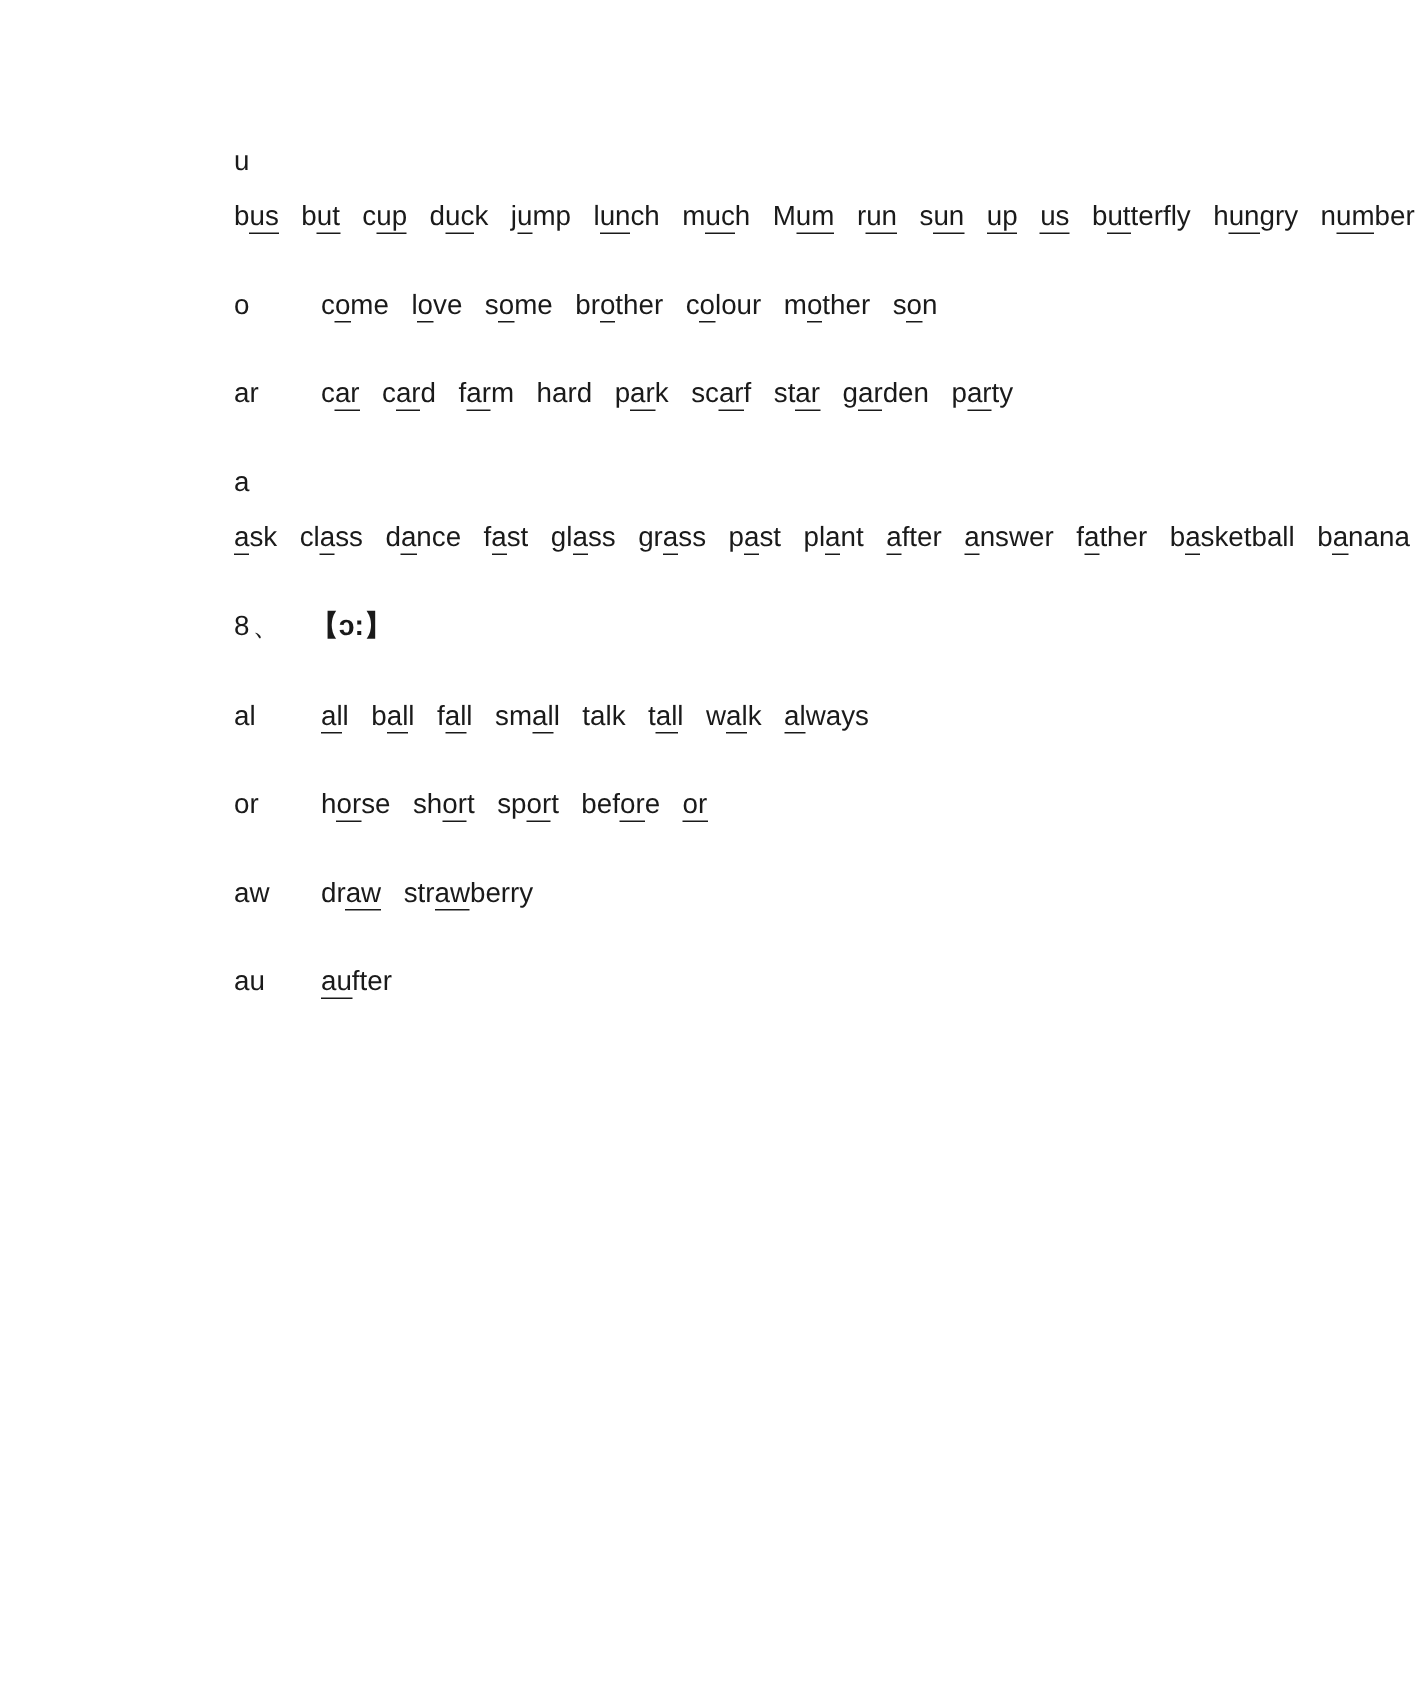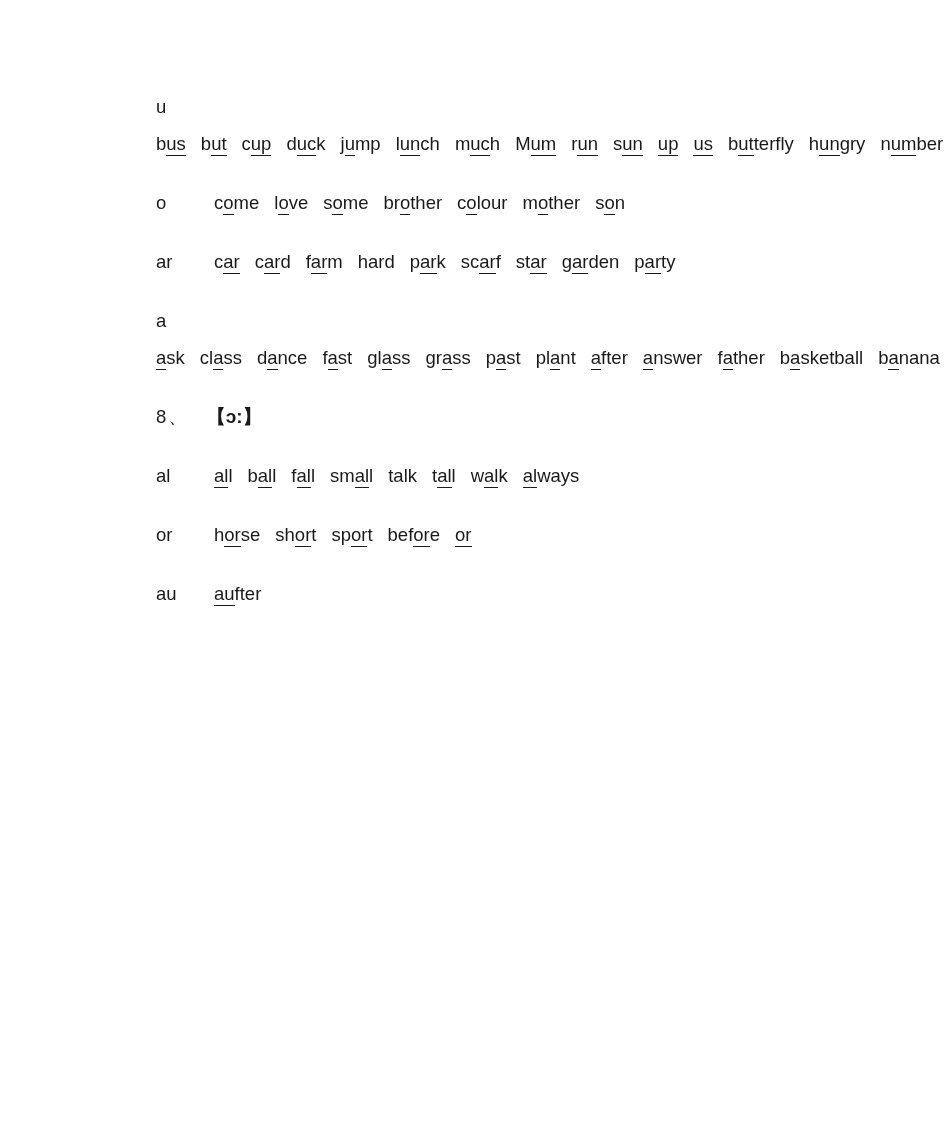--- a/index.html
+++ b/index.html
@@ -84,15 +84,16 @@
 
 <div class="page">
   <div class="content" id="content-root">
       <div class="word-row"><span class="key">u</span><span class="w"><span>b</span><span class="u">us</span></span><span class="w"><span>b</span><span class="u">ut</span></span><span class="w"><span>c</span><span class="u">up</span></span><span class="w"><span>d</span><span class="u">uc</span><span>k</span></span><span class="w"><span>j</span><span class="u">u</span><span>mp</span></span><span class="w"><span>l</span><span class="u">un</span><span>ch</span></span><span class="w"><span>m</span><span class="u">uc</span><span>h</span></span><span class="w"><span>M</span><span class="u">um</span></span><span class="w"><span>r</span><span class="u">un</span></span><span class="w"><span>s</span><span class="u">un</span></span><span class="w"><span class="u">up</span></span><span class="w"><span class="u">us</span></span><span class="w"><span>b</span><span class="u">ut</span><span>terfly</span></span><span class="w"><span>h</span><span class="u">un</span><span>gry</span></span><span class="w"><span>n</span><span class="u">um</span><span>ber</span></span></div>
       <div class="word-row"><span class="key">o</span><span class="w"><span>c</span><span class="u">o</span><span>me</span></span><span class="w"><span>l</span><span class="u">o</span><span>ve</span></span><span class="w"><span>s</span><span class="u">o</span><span>me</span></span><span class="w"><span>br</span><span class="u">o</span><span>ther</span></span><span class="w"><span>c</span><span class="u">o</span><span>lour</span></span><span class="w"><span>m</span><span class="u">o</span><span>ther</span></span><span class="w"><span>s</span><span class="u">o</span><span>n</span></span></div>
       <div class="word-row"><span class="key">ar</span><span class="w"><span>c</span><span class="u">ar</span></span><span class="w"><span>c</span><span class="u">ar</span><span>d</span></span><span class="w"><span>f</span><span class="u">ar</span><span>m</span></span><span class="w"><span>hard</span></span><span class="w"><span>p</span><span class="u">ar</span><span>k</span></span><span class="w"><span>sc</span><span class="u">ar</span><span>f</span></span><span class="w"><span>st</span><span class="u">ar</span></span><span class="w"><span>g</span><span class="u">ar</span><span>den</span></span><span class="w"><span>p</span><span class="u">ar</span><span>ty</span></span></div>
       <div class="word-row"><span class="key">a</span><span class="w"><span class="u">a</span><span>sk</span></span><span class="w"><span>cl</span><span class="u">a</span><span>ss</span></span><span class="w"><span>d</span><span class="u">a</span><span>nce</span></span><span class="w"><span>f</span><span class="u">a</span><span>st</span></span><span class="w"><span>gl</span><span class="u">a</span><span>ss</span></span><span class="w"><span>gr</span><span class="u">a</span><span>ss</span></span><span class="w"><span>p</span><span class="u">a</span><span>st</span></span><span class="w"><span>pl</span><span class="u">a</span><span>nt</span></span><span class="w"><span class="u">a</span><span>fter</span></span><span class="w"><span class="u">a</span><span>nswer</span></span><span class="w"><span>f</span><span class="u">a</span><span>ther</span></span><span class="w"><span>b</span><span class="u">a</span><span>sketball</span></span><span class="w"><span>b</span><span class="u">a</span><span>nana</span></span></div>
       <div class="section-heading"><span class="num">8</span><span class="enum-comma">、</span><span class="phoneme">【ɔ:】</span></div>
       <div class="word-row"><span class="key">al</span><span class="w"><span class="u">al</span><span>l</span></span><span class="w"><span>b</span><span class="u">al</span><span>l</span></span><span class="w"><span>f</span><span class="u">al</span><span>l</span></span><span class="w"><span>sm</span><span class="u">al</span><span>l</span></span><span class="w"><span>talk</span></span><span class="w"><span>t</span><span class="u">al</span><span>l</span></span><span class="w"><span>w</span><span class="u">al</span><span>k</span></span><span class="w"><span class="u">al</span><span>ways</span></span></div>
       <div class="word-row"><span class="key">or</span><span class="w"><span>h</span><span class="u">or</span><span>se</span></span><span class="w"><span>sh</span><span class="u">or</span><span>t</span></span><span class="w"><span>sp</span><span class="u">or</span><span>t</span></span><span class="w"><span>bef</span><span class="u">or</span><span>e</span></span><span class="w"><span class="u">or</span></span></div>
+      <div class="word-row"><span class="key">aw</span><span class="w"><span>dr</span><span class="u">aw</span></span><span class="w"><span>str</span><span class="u">aw</span><span>berry</span></span></div>
       <div class="word-row"><span class="key">au</span><span class="w"><span class="u">au</span><span>fter</span></span></div>
     </div>
 </div>
 
 </body></html>

